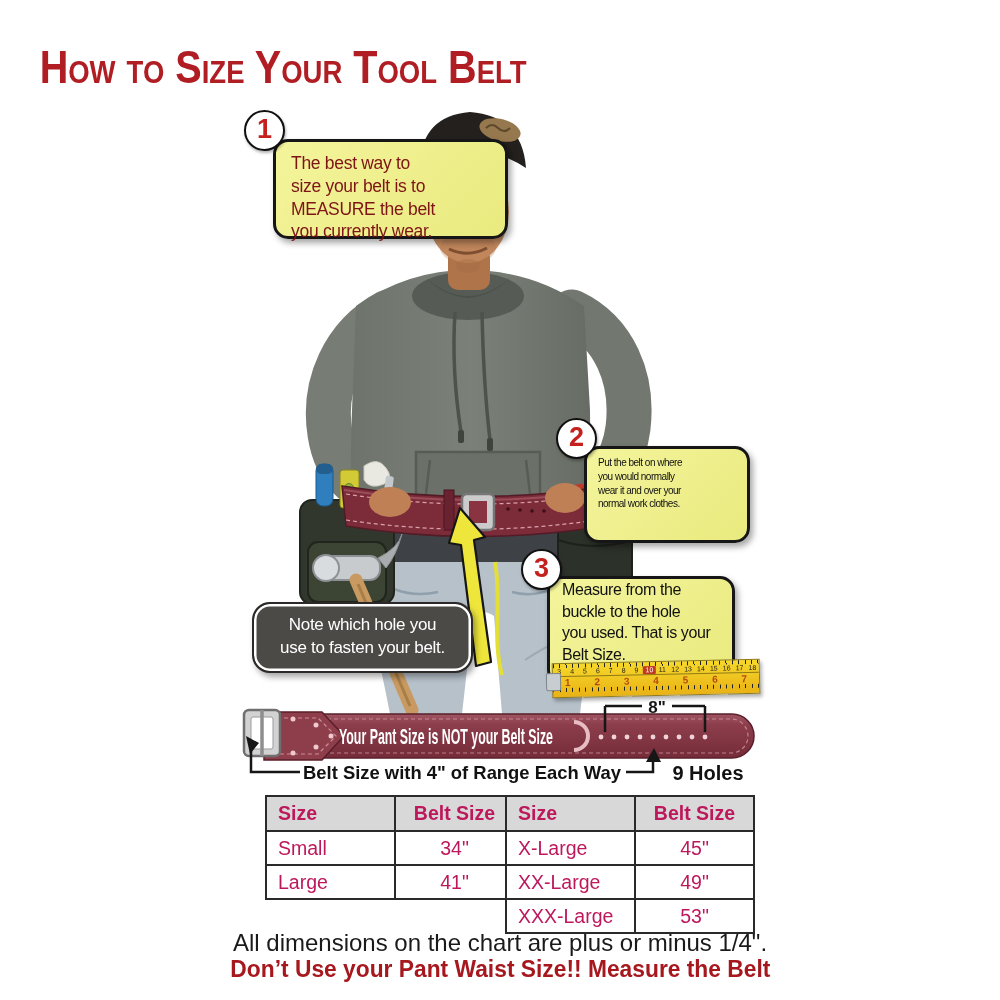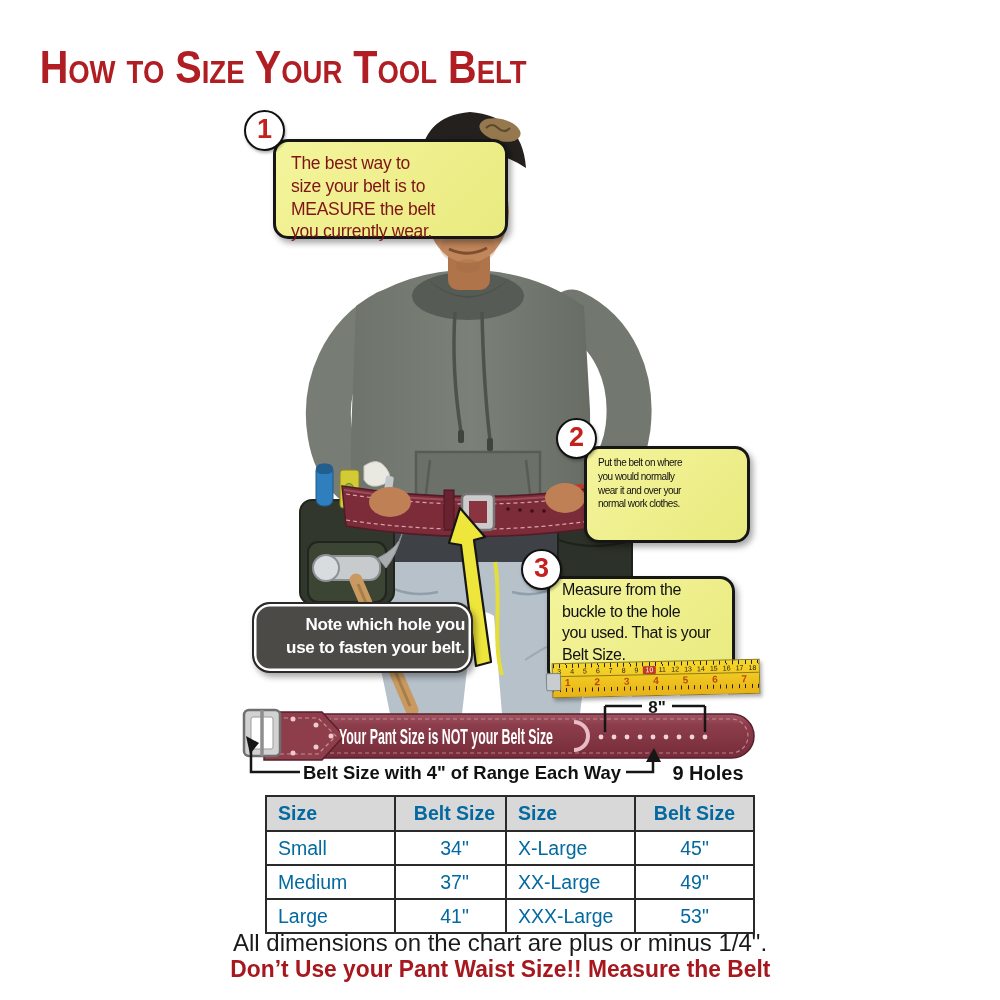--- a/index.html
+++ b/index.html
@@ -24,38 +24,38 @@
   #bubble2 .bubble-text{padding:7px 4px 0 11px;font-size:10px;letter-spacing:-0.5px;line-height:1.38;}
   #bubble3{left:547px;top:576px;width:182px;height:103px;}
   #bubble3 .bubble-text{padding:0 4px 0 12px;font-size:16px;letter-spacing:-0.4px;line-height:1.35;}
   
   .note{position:absolute;background:#4B4A47;border:2px solid #2B2A28;border-radius:18px;
         box-shadow:inset 0 0 0 2.5px #ffffff, 3px 4px 6px rgba(0,0,0,.35);z-index:5;}
   .note-text{white-space:pre-line;color:#fff;}
   #note1{left:562px;top:149px;width:189px;height:137px;}
   #note1 .note-text{padding:15px 8px 0 17px;font-size:14.5px;line-height:1.43;letter-spacing:-0.2px;}
   #note2{left:252px;top:602px;width:217px;height:67px;}
-  #note2 .note-text{padding:10px 6px 0 6px;font-size:17px;font-weight:bold;text-align:right;
+  #note2 .note-text{padding:10px 6px 0 6px;font-size:17px;font-weight:normal;text-align:center;
                     line-height:1.35;letter-spacing:-0.3px;}
   
   #ruler{position:absolute;left:2px;bottom:-14px;width:206px;height:33px;
          background:linear-gradient(#F6D82B,#E9B215);border:1px solid #8F7A18;
          transform:rotate(-1.2deg);box-shadow:2px 3px 4px rgba(0,0,0,.3);z-index:7;}
   #ruler .hook{position:absolute;left:-7px;top:9px;width:13px;height:16px;background:#C8CDD1;
                border:1px solid #7E868C;border-radius:2px;}
   .ticks{height:4px;background:repeating-linear-gradient(90deg,#222 0,#222 1px,transparent 1px,transparent 6.4px);}
   .ruler-row{display:flex;}
   .ruler-row span{flex:1;text-align:center;}
   #ruler-top{font-size:7px;color:#1a1a1a;line-height:8px;}
   #ruler-top span:nth-child(8){background:#C03A22;color:#fff;border-radius:1px;}
   #ruler-mid{height:1px;background:#8F7A18;}
   #ruler-bottom{font-size:10px;font-weight:bold;color:#B54A10;line-height:11px;}
   
   .size-table{position:absolute;border-collapse:collapse;table-layout:fixed;width:230px;z-index:3;}
-  .size-table th,.size-table td{border:2px solid #2A2A2A;font-size:19.5px;color:#0369a1;}
+  .size-table th,.size-table td{border:2px solid #2A2A2A;font-size:19.5px;color:#be185d;}
   .size-table th{background:#D8D8D8;font-weight:bold;height:31px;}
   .size-table td{height:30px;background:#fff;}
   .size-table th:first-child,.size-table td:first-child{text-align:left;padding-left:11px;width:115px;}
   .size-table th:last-child,.size-table td:last-child{text-align:center;width:115px;}
   
   #footnote{position:absolute;left:0;top:929px;width:1000px;text-align:center;
             font-size:24px;color:#1A1A1A;}
   #warning-wrap{position:absolute;left:0;top:956px;width:1000px;text-align:center;}
   #warning{display:inline-block;font-size:23.5px;font-weight:bold;color:#A6171E;transform:scaleX(0.97);}
   svg{position:absolute;}
@@ -294,24 +294,20 @@
   <tbody>
         <tr>
     <th>Size</th>
     <th>Belt Size</th>
   </tr>
   <tr>
     <td>Small</td>
     <td>34"</td>
   </tr>
   <tr>
-    <td>Medium</td>
-    <td>37"</td>
-  </tr>
-  <tr>
     <td>Large</td>
     <td>41"</td>
   </tr>
 </tbody>
     </table>
 
 <table class="size-table" style="left:505px;top:795px;">
   <tbody>
         <tr>
     <th>Size</th>

